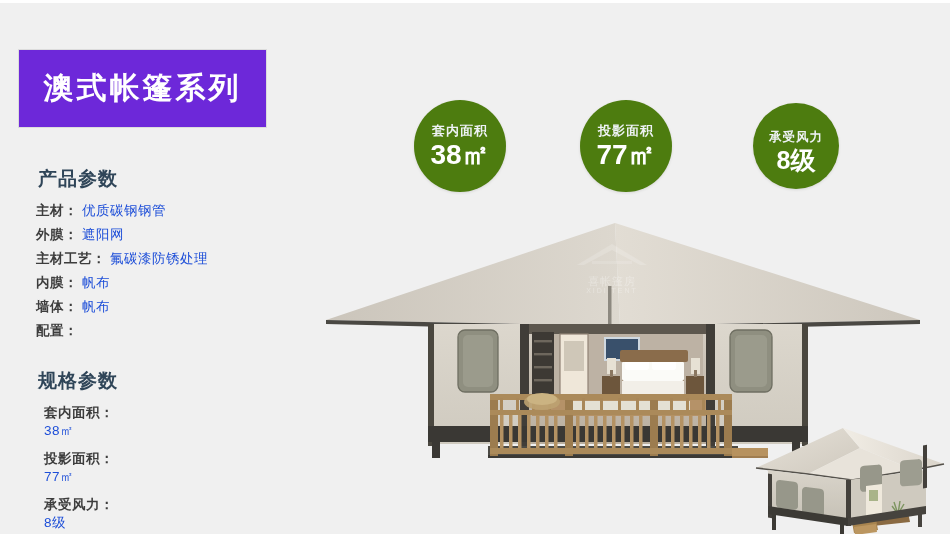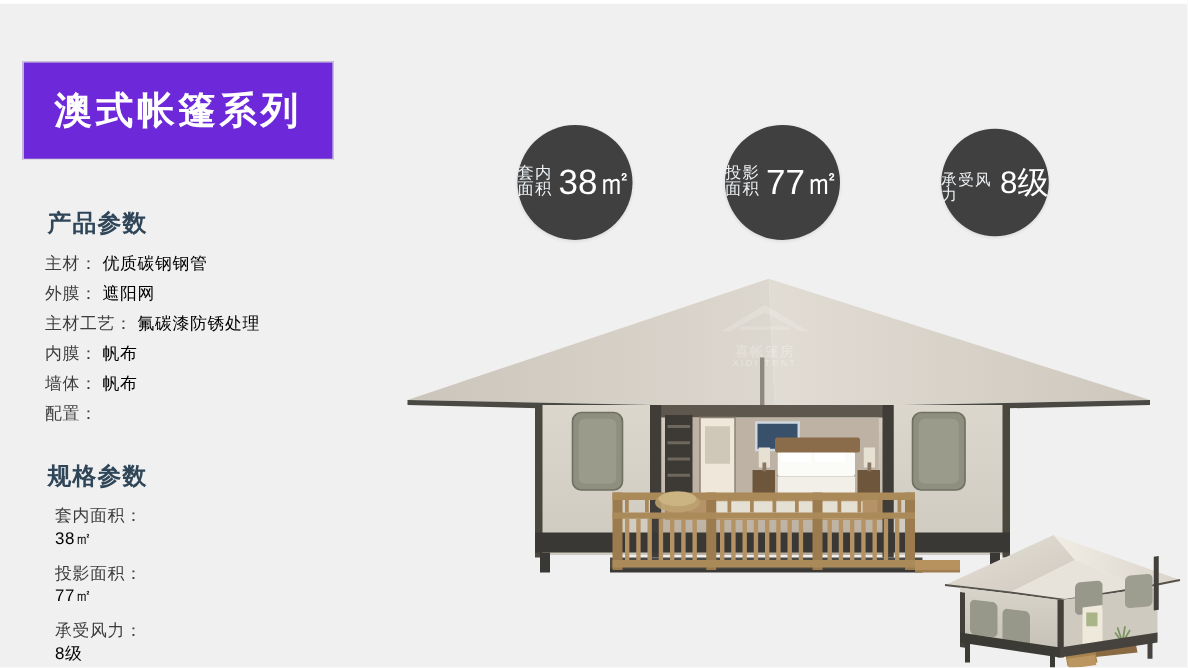--- a/index.html
+++ b/index.html
@@ -66,46 +66,47 @@
   .param-row {
     display: flex;
     align-items: baseline;
     margin-bottom: 2px;
     padding: 2px 0;
     white-space: nowrap;
   }
   .param-label {
     color: #3d3d3d;
     font-size: 13.5px;
-    font-weight: normal;
+    font-weight: bold;
     letter-spacing: 0.5px;
   }
   .param-value {
-    color: #000000;
+    color: #1d4ed8;
     font-size: 13.5px;
     letter-spacing: 0.5px;
     margin-left: 4px;
   }
   #spec-section {
     margin-top: 26px;
   }
   #spec-section .param-row { margin-bottom: 6px; flex-direction: column; }
   #spec-section .param-value { margin-left: 8px; }
 
   
   .stat-circle {
     position: absolute;
     border-radius: 50%;
-    background: #404040;
+    background: #4d7c0f;
     display: flex;
-    flex-direction: row;
+    flex-direction: column;
     align-items: center;
     justify-content: center;
     color: #ffffff;
     box-shadow: 0 1px 3px rgba(0,0,0,0.10);
+    font-weight: bold;
   }
   .stat-label {
     font-size: 13px;
     letter-spacing: 1px;
     color: #eef2f5;
     line-height: 1;
     margin-bottom: 4px;
   }
   .stat-value {
     font-size: 28px;

